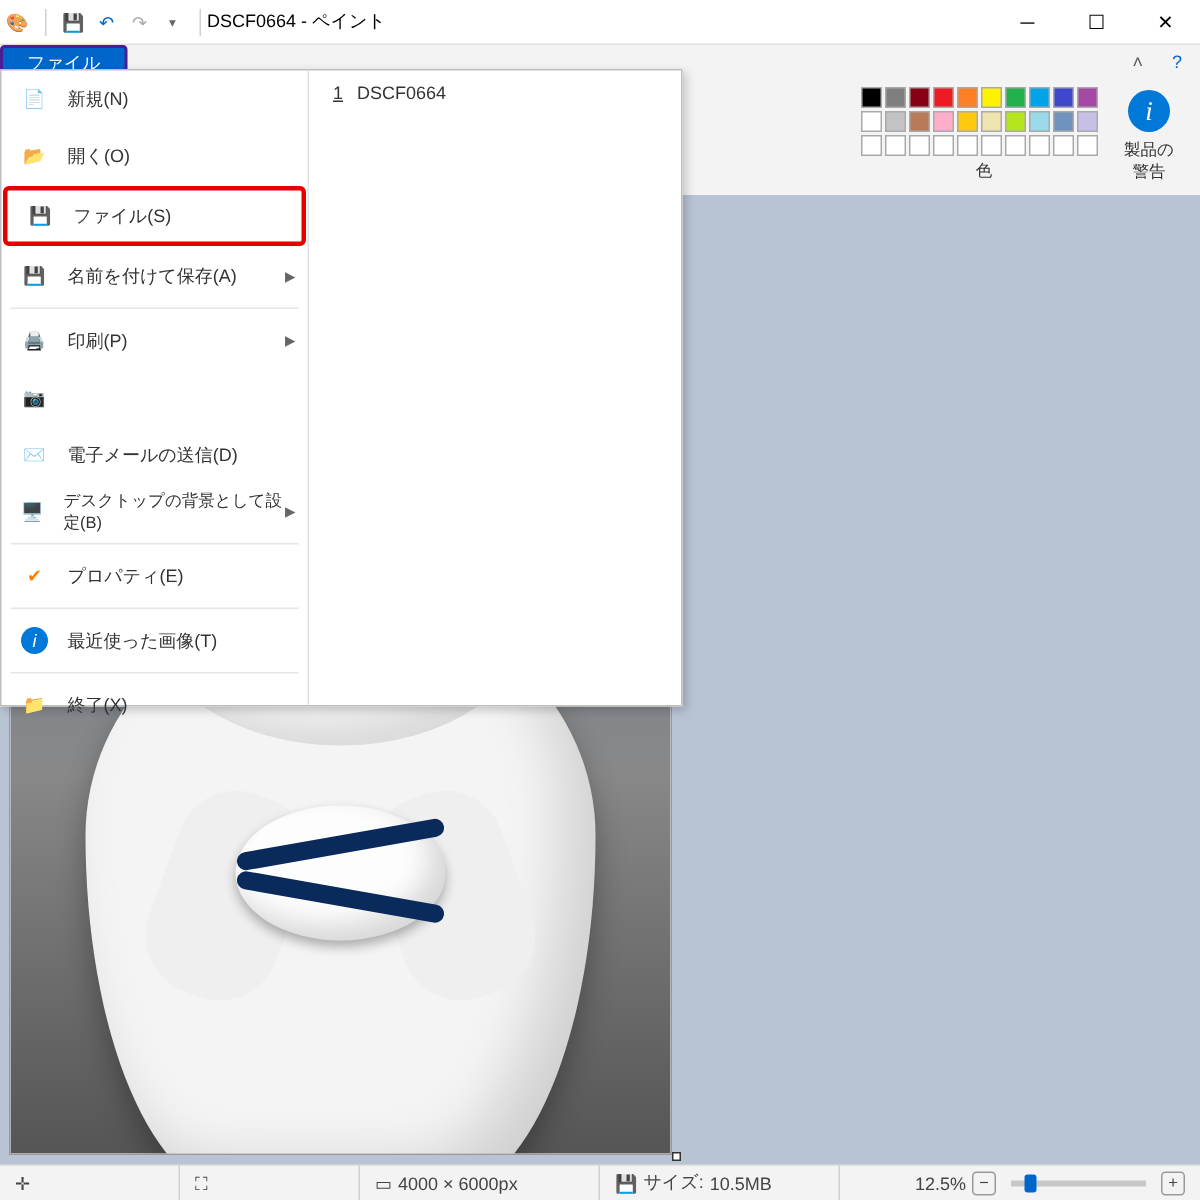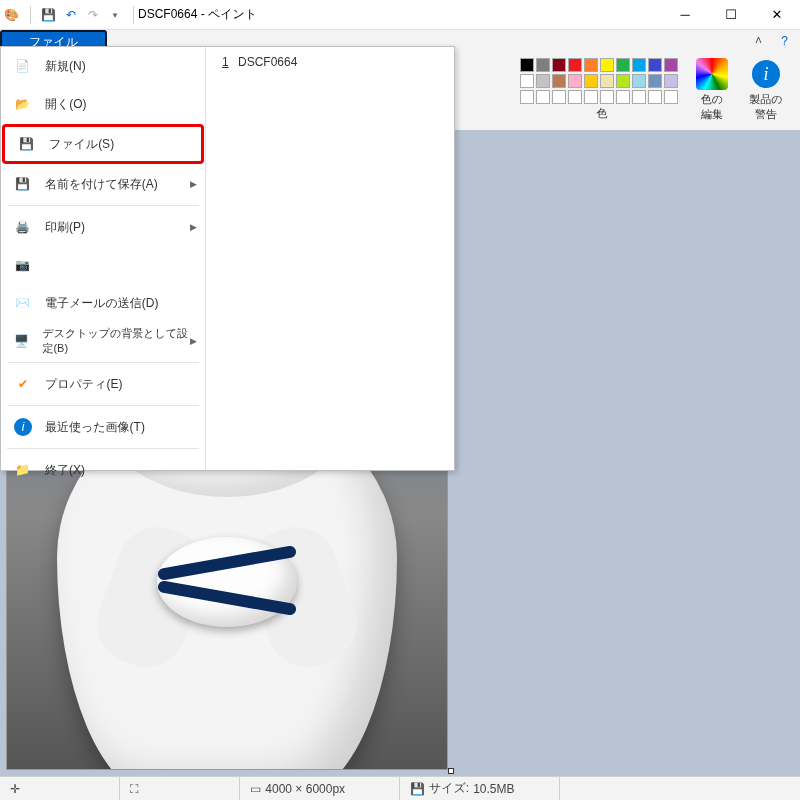--- a/index.html
+++ b/index.html
@@ -9,21 +9,21 @@
     .titlebar { height: 30px; display: flex; align-items: center; background: #fff; border-bottom: 1px solid #e1e1e1; }
     .titlebar-left { display: flex; align-items: center; gap: 6px; padding-left: 4px; }
     .qat-icon { width: 16px; height: 16px; display: flex; align-items: center; justify-content: center; font-size: 12px; }
     .qat-sep { width: 1px; height: 18px; background: #d0d0d0; margin: 0 4px; }
     .titlebar-title { flex: 1; text-align: left; font-size: 12px; color: #000; }
     .win-controls { display: flex; }
     .win-btn { width: 46px; height: 30px; display: flex; align-items: center; justify-content: center; font-size: 13px; }
 
     
     .tabrow { height: 24px; background: #f3f3f3; display: flex; align-items: stretch; position: relative; }
-    .file-tab { background: #0066cc; color: #fff; font-size: 12px; padding: 0 27px; display: flex; align-items: center; border: 2px solid #0f172a; border-radius: 3px; }
+    .file-tab { background: #0066cc; color: #fff; font-size: 12px; padding: 0 16px; display: flex; align-items: center; border: 2px solid #4c1d95; border-radius: 3px; }
     .help-icon { position: absolute; right: 38px; top: 4px; font-size: 12px; color: #555; }
     .chev-icon { position: absolute; right: 12px; top: 4px; font-size: 12px; color: #555; }
 
     
     .ribbon { height: 78px; background: #f3f3f3; border-bottom: 1px solid #d0d0d0; position: relative; }
     .ribbon-right { position: absolute; right: 8px; top: 4px; display: flex; align-items: flex-start; gap: 2px; }
     .palette { display: flex; flex-direction: column; gap: 2px; margin-right: 6px; }
     .palette-row { display: flex; gap: 2px; }
     .swatch { width: 14px; height: 14px; border: 1px solid #aaa; }
     .palette-label { text-align: center; font-size: 11px; color: #333; margin-top: 2px; }
@@ -139,25 +139,20 @@
             <div class="swatch" style="background: rgb(255, 255, 255);"></div>
             <div class="swatch" style="background: rgb(255, 255, 255);"></div>
             <div class="swatch" style="background: rgb(255, 255, 255);"></div>
             <div class="swatch" style="background: rgb(255, 255, 255);"></div>
             <div class="swatch" style="background: rgb(255, 255, 255);"></div>
           </div>
         </div>
       <div class="palette-label">色</div>
     </div>
     <div class="ribbon-btn">
-      <div class="ribbon-btn-icon multicolor"></div>
-      <div style="white-space:pre-line">色の
-編集</div>
-    </div>
-    <div class="ribbon-btn">
       <div class="ribbon-btn-icon">
           <div class="info-circ">i</div>
         </div>
       <div style="white-space:pre-line">製品の
 警告</div>
     </div>
   </div>
 </div>
 
 <div class="workspace">
@@ -250,13 +245,21 @@
   <div class="status-seg" style="width:160px">
     <span>▭</span>
     <span>4000 × 6000px</span>
   </div>
   <div class="status-seg" style="width:160px">
     <span>💾</span>
     <span>サイズ:</span>
     <span>10.5MB</span>
   </div>
   <div class="status-spacer"></div>
+  <div class="status-seg" style="border:none">
+    <span>12.5%</span>
+    <span class="zoom-btn">−</span>
+    <div class="zoom-slider">
+        <div class="zoom-thumb"></div>
+      </div>
+    <span class="zoom-btn">+</span>
+  </div>
 </div>
 
 </body></html>

